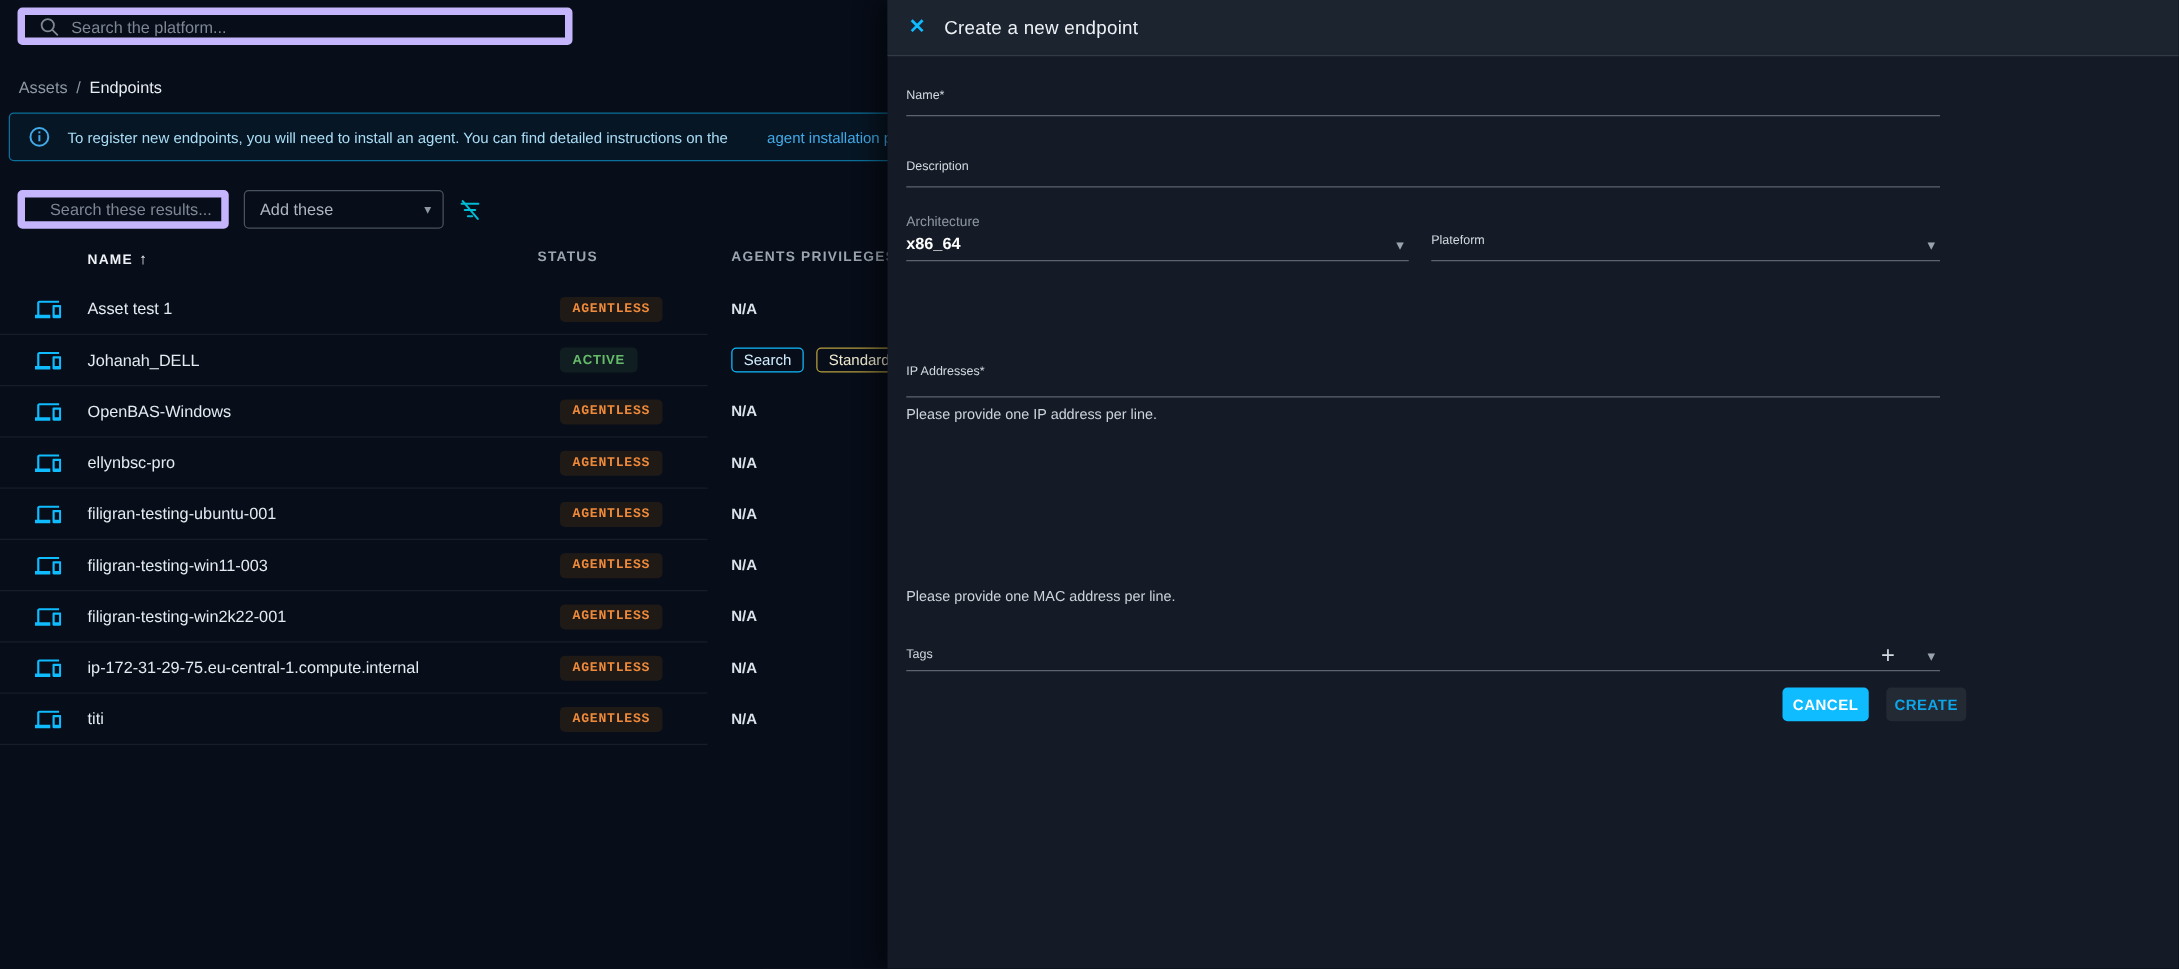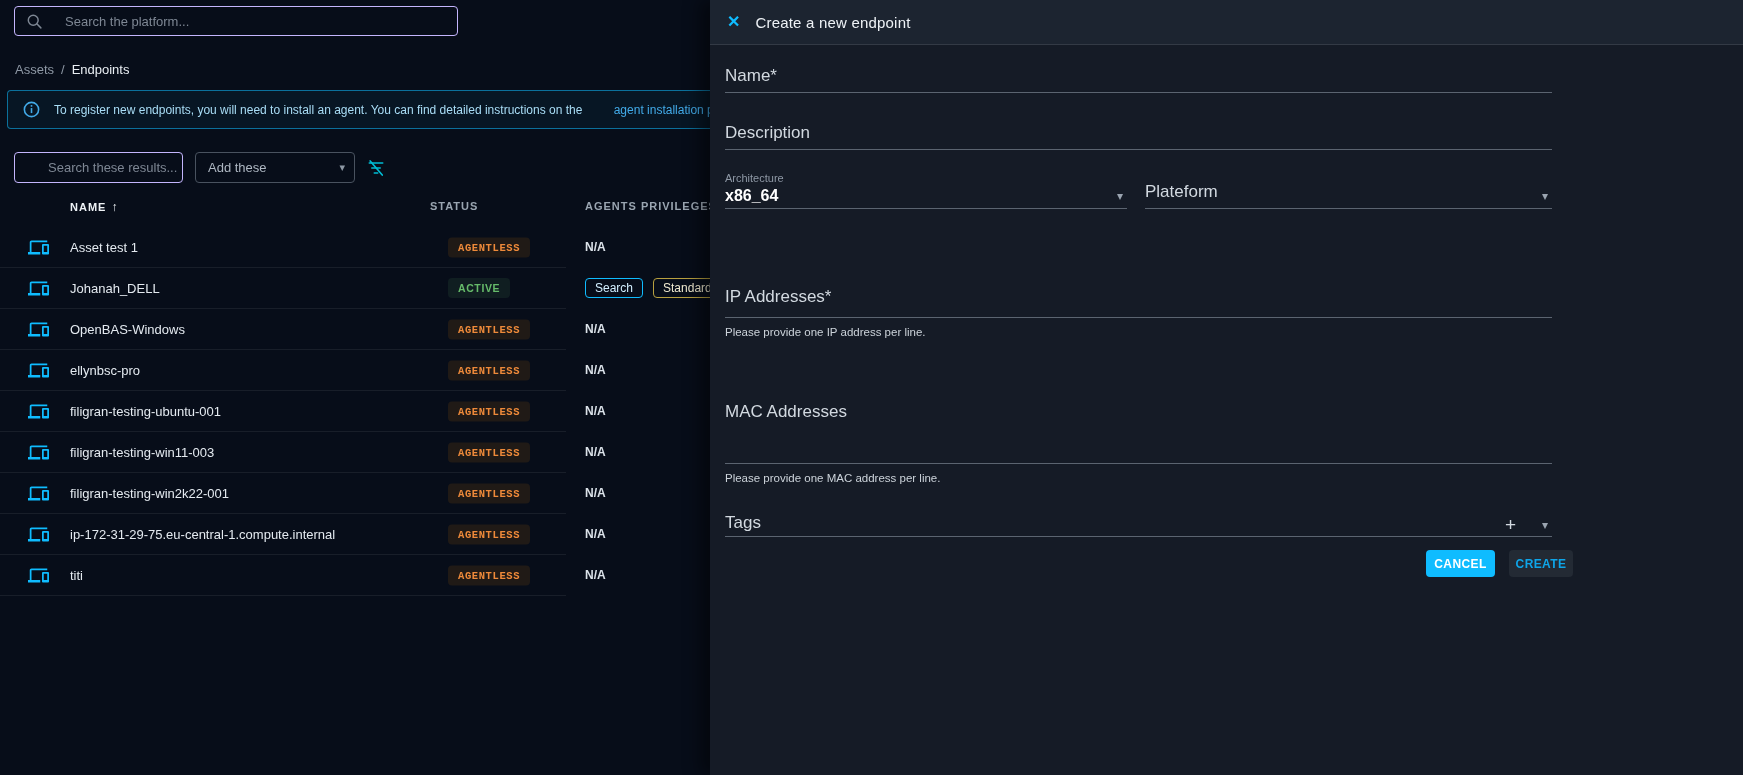--- a/index.html
+++ b/index.html
@@ -8,22 +8,22 @@
     background:#070d19;
     font-family:"Liberation Sans", sans-serif;
     position:relative;
     color:#e4eaf0;
   }
 
   
   .left-page { position:absolute; inset:0; }
 
   .search-box {
-    position:absolute; display:flex; align-items:center; gap:22px;
-    border:1px solid #c4b5fd; border-radius:4px; padding:5px 11px;
+    position:absolute; display:flex; align-items:center; gap:9px;
+    border:6px solid #c4b5fd; border-radius:4px; padding:5px 11px;
     background:transparent;
   }
   .search-box input {
     flex:1; border:none; outline:none; background:transparent;
     color:#cfd6dd; font-size:13px; font-family:"Liberation Sans", sans-serif;
   }
   .search-box input::placeholder { color:#7e8794; }
   .platform-search { left:14px; top:6px; width:444px; height:30px; }
   .results-search  { left:14px; top:152px; width:169px; height:31px; }
 
@@ -82,23 +82,23 @@
   }
   .drawer-header {
     height:45px; background:#1c2430; border-bottom:1px solid rgba(255,255,255,0.10);
     display:flex; align-items:center; gap:15px; padding:0 17px;
   }
   .close-icon { color:#0fbcff; font-size:16px; font-weight:700; cursor:pointer; line-height:1; }
   .drawer-title { color:#eef2f6; font-size:15px; font-weight:500; letter-spacing:0.2px; }
 
   .form { position:absolute; left:15px; top:45px; width:827px; bottom:0; }
   .fld { position:absolute; border-bottom:1px solid #5b6470; }
-  .fld-label { font-size:17px; color:#d2d9e0; }
+  .fld-label { font-size:10px; color:#d2d9e0; }
   .fld-small-label { font-size:11px; color:#8e98a5; }
-  .fld-value { font-size:16px; font-weight:600; color:#fff; }
+  .fld-value { font-size:13px; font-weight:600; color:#fff; }
   .fld .chev { position:absolute; right:4px; bottom:5px; color:#9aa4b0; font-size:12px; }
 
   .f-name        { left:0; top:21px;  width:827px; height:27px; }
   .f-description { left:0; top:78px;  width:827px; height:27px; }
   .f-arch        { left:0; top:123px; width:402px; height:41px; }
   .f-arch .fld-value { position:absolute; left:0; top:19px; }
   .f-platform    { left:420px; top:137px; width:407px; height:27px; }
   .f-hostname    { left:0; top:188px; width:827px; height:27px; }
   .f-ip          { left:0; top:242px; width:827px; height:31px; }
   .f-mac         { left:0; top:357px; width:827px; height:62px; }
@@ -287,23 +287,20 @@
       <span class="fld-label">Plateform</span>
       <span class="chev">▾</span>
     </div>
 
 
     <div class="fld f-ip">
       <span class="fld-label">IP Addresses*</span>
     </div>
     <span class="helper helper-ip">Please provide one IP address per line.</span>
 
-    <div class="fld f-mac">
-      <span class="fld-label">MAC Addresses</span>
-    </div>
     <span class="helper helper-mac">Please provide one MAC address per line.</span>
 
     <div class="fld f-tags">
       <span class="fld-label">Tags</span>
       <span class="tags-add">+</span>
       <span class="tags-chev">▾</span>
     </div>
 
     <button class="btn btn-cancel">CANCEL</button>
     <button class="btn btn-create">CREATE</button>

